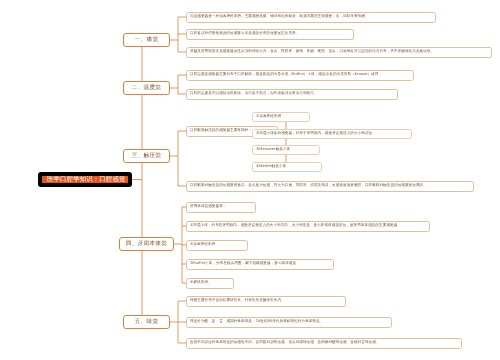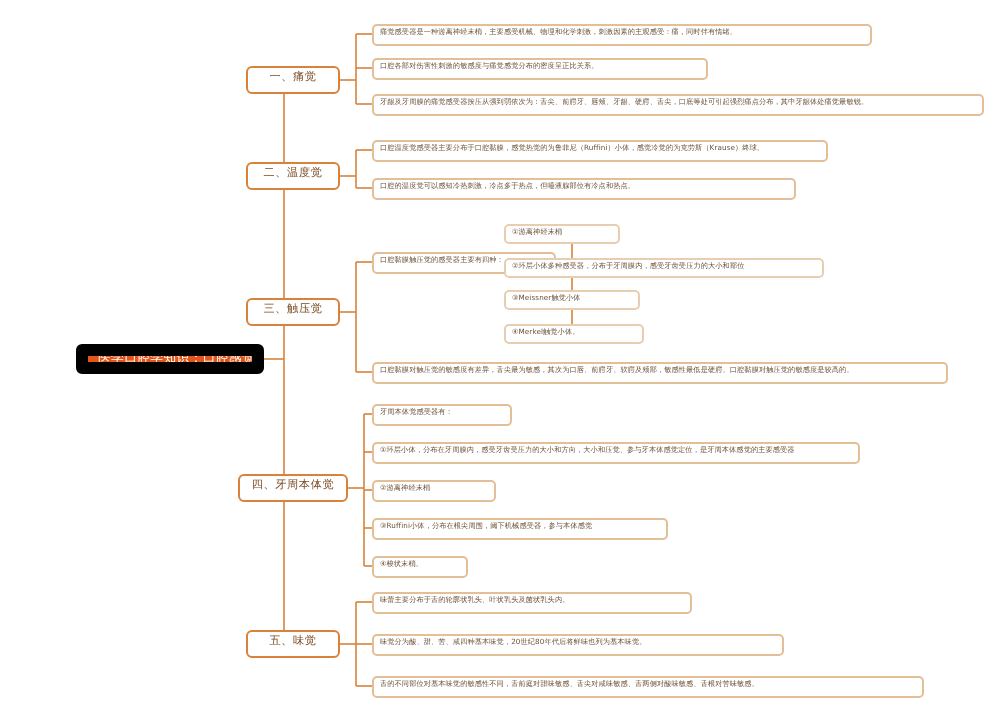--- a/index.html
+++ b/index.html
@@ -35,21 +35,21 @@
     box-sizing: border-box;
     display: flex;
     align-items: center;
     white-space: nowrap;
     overflow: hidden;
   }
 
   
   .root-node {
     background: #E2561B;
-    border: 6px solid #000000;
+    border: 4px solid #000000;
     border-radius: 3px;
     color: #ffffff;
     font-size: 6.4px;
     letter-spacing: 0.15px;
     padding: 0 5px;
     line-height: 1;
   }
 
   
   .branch-node {

